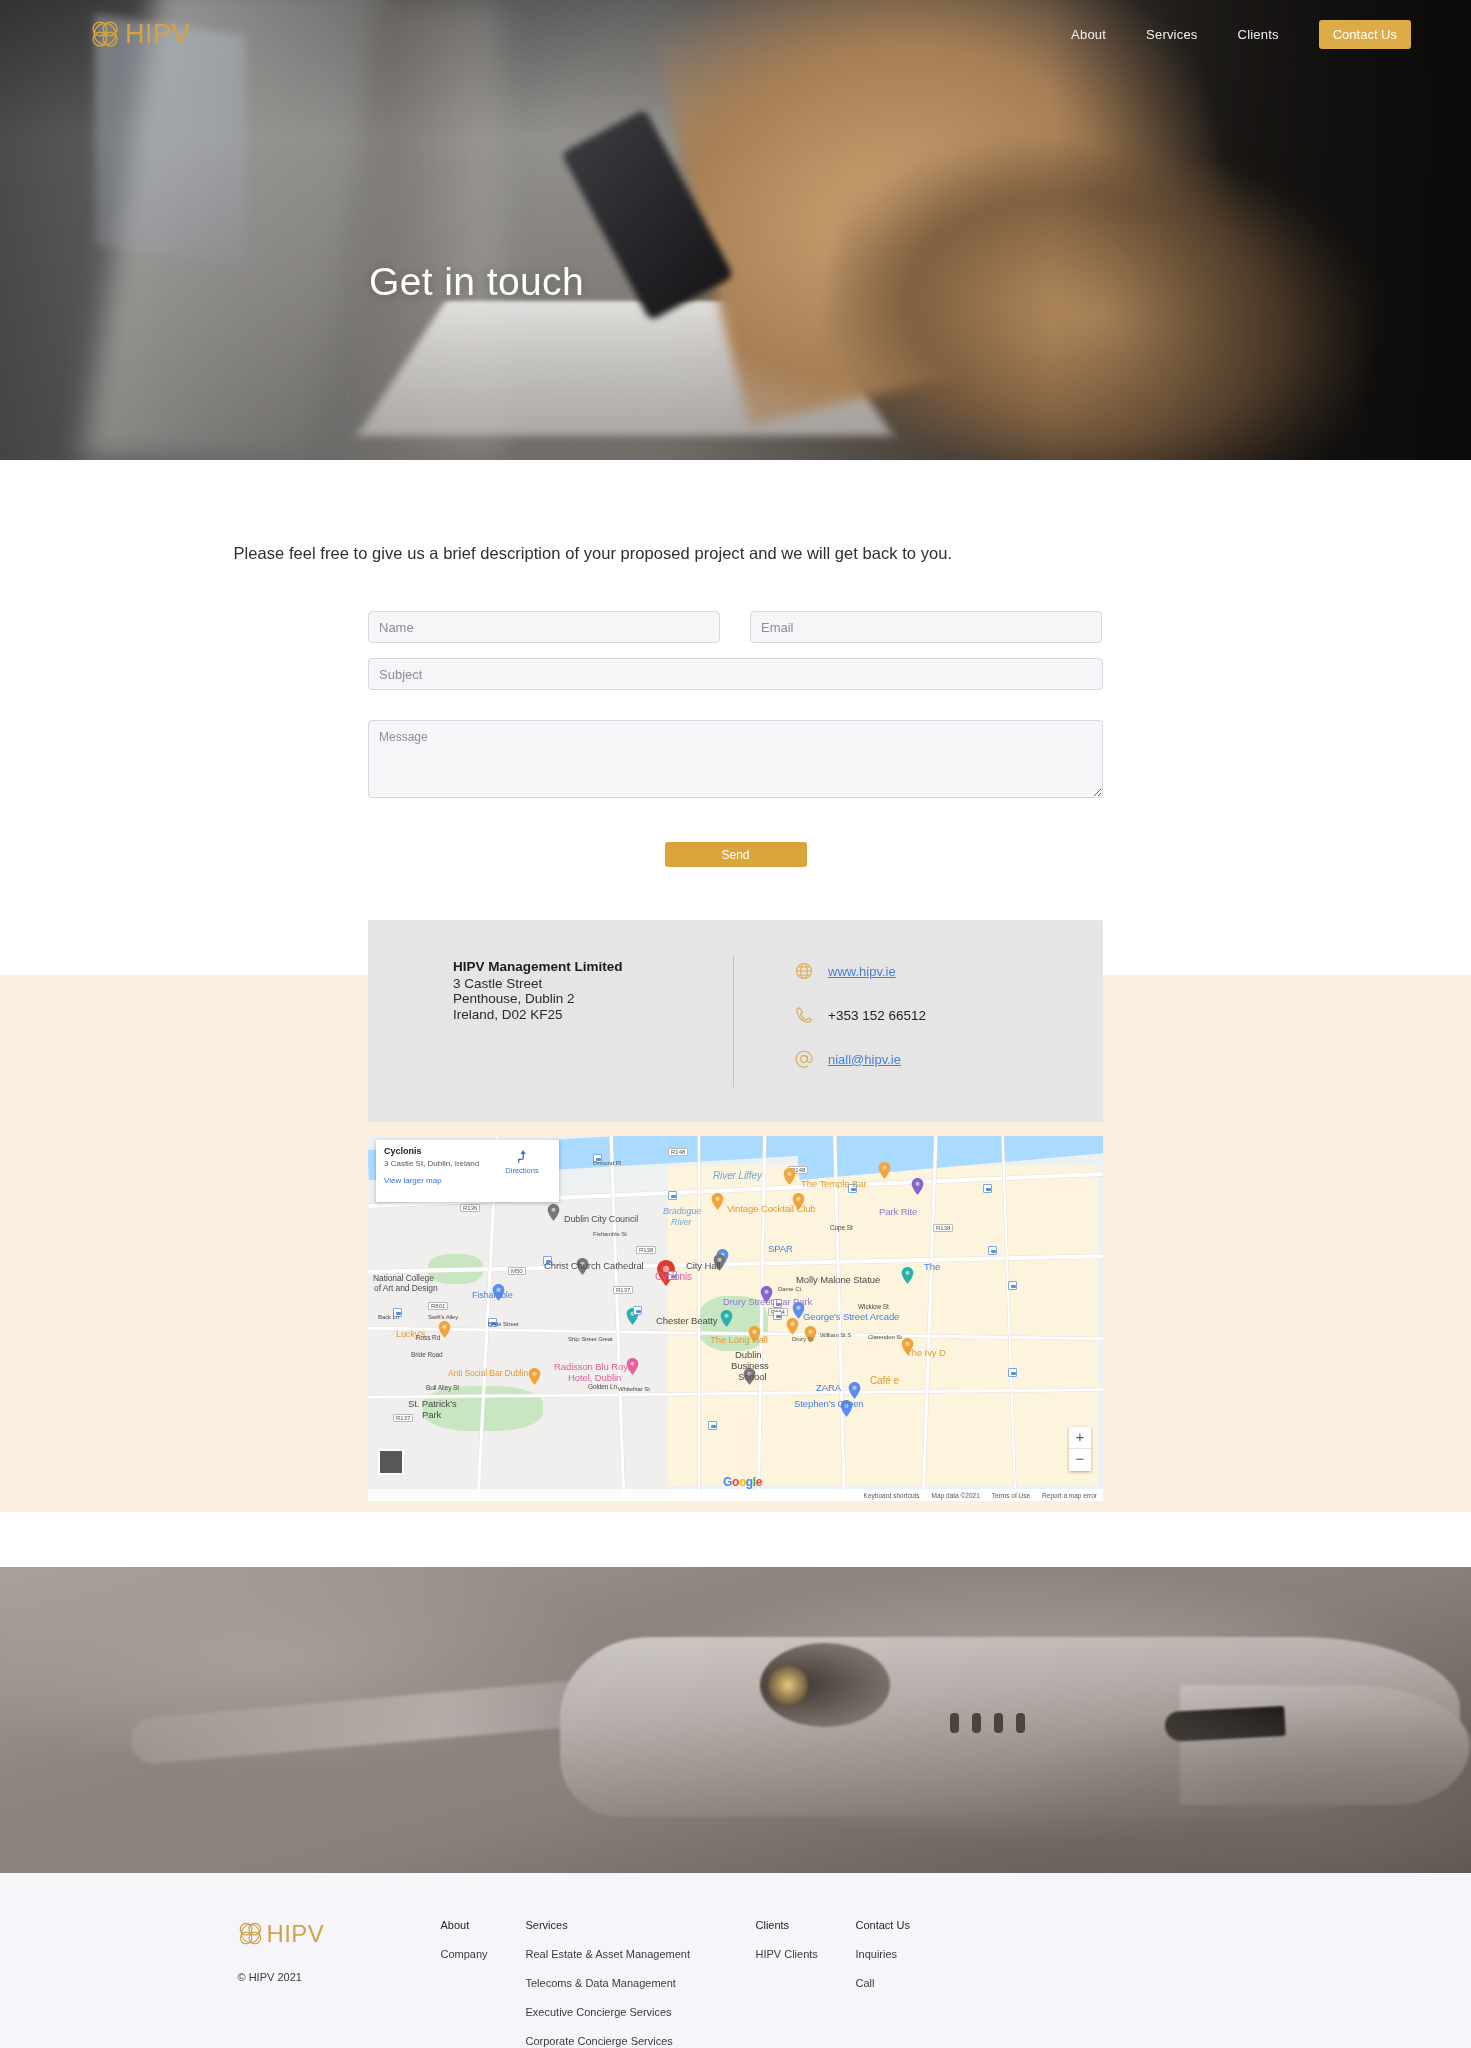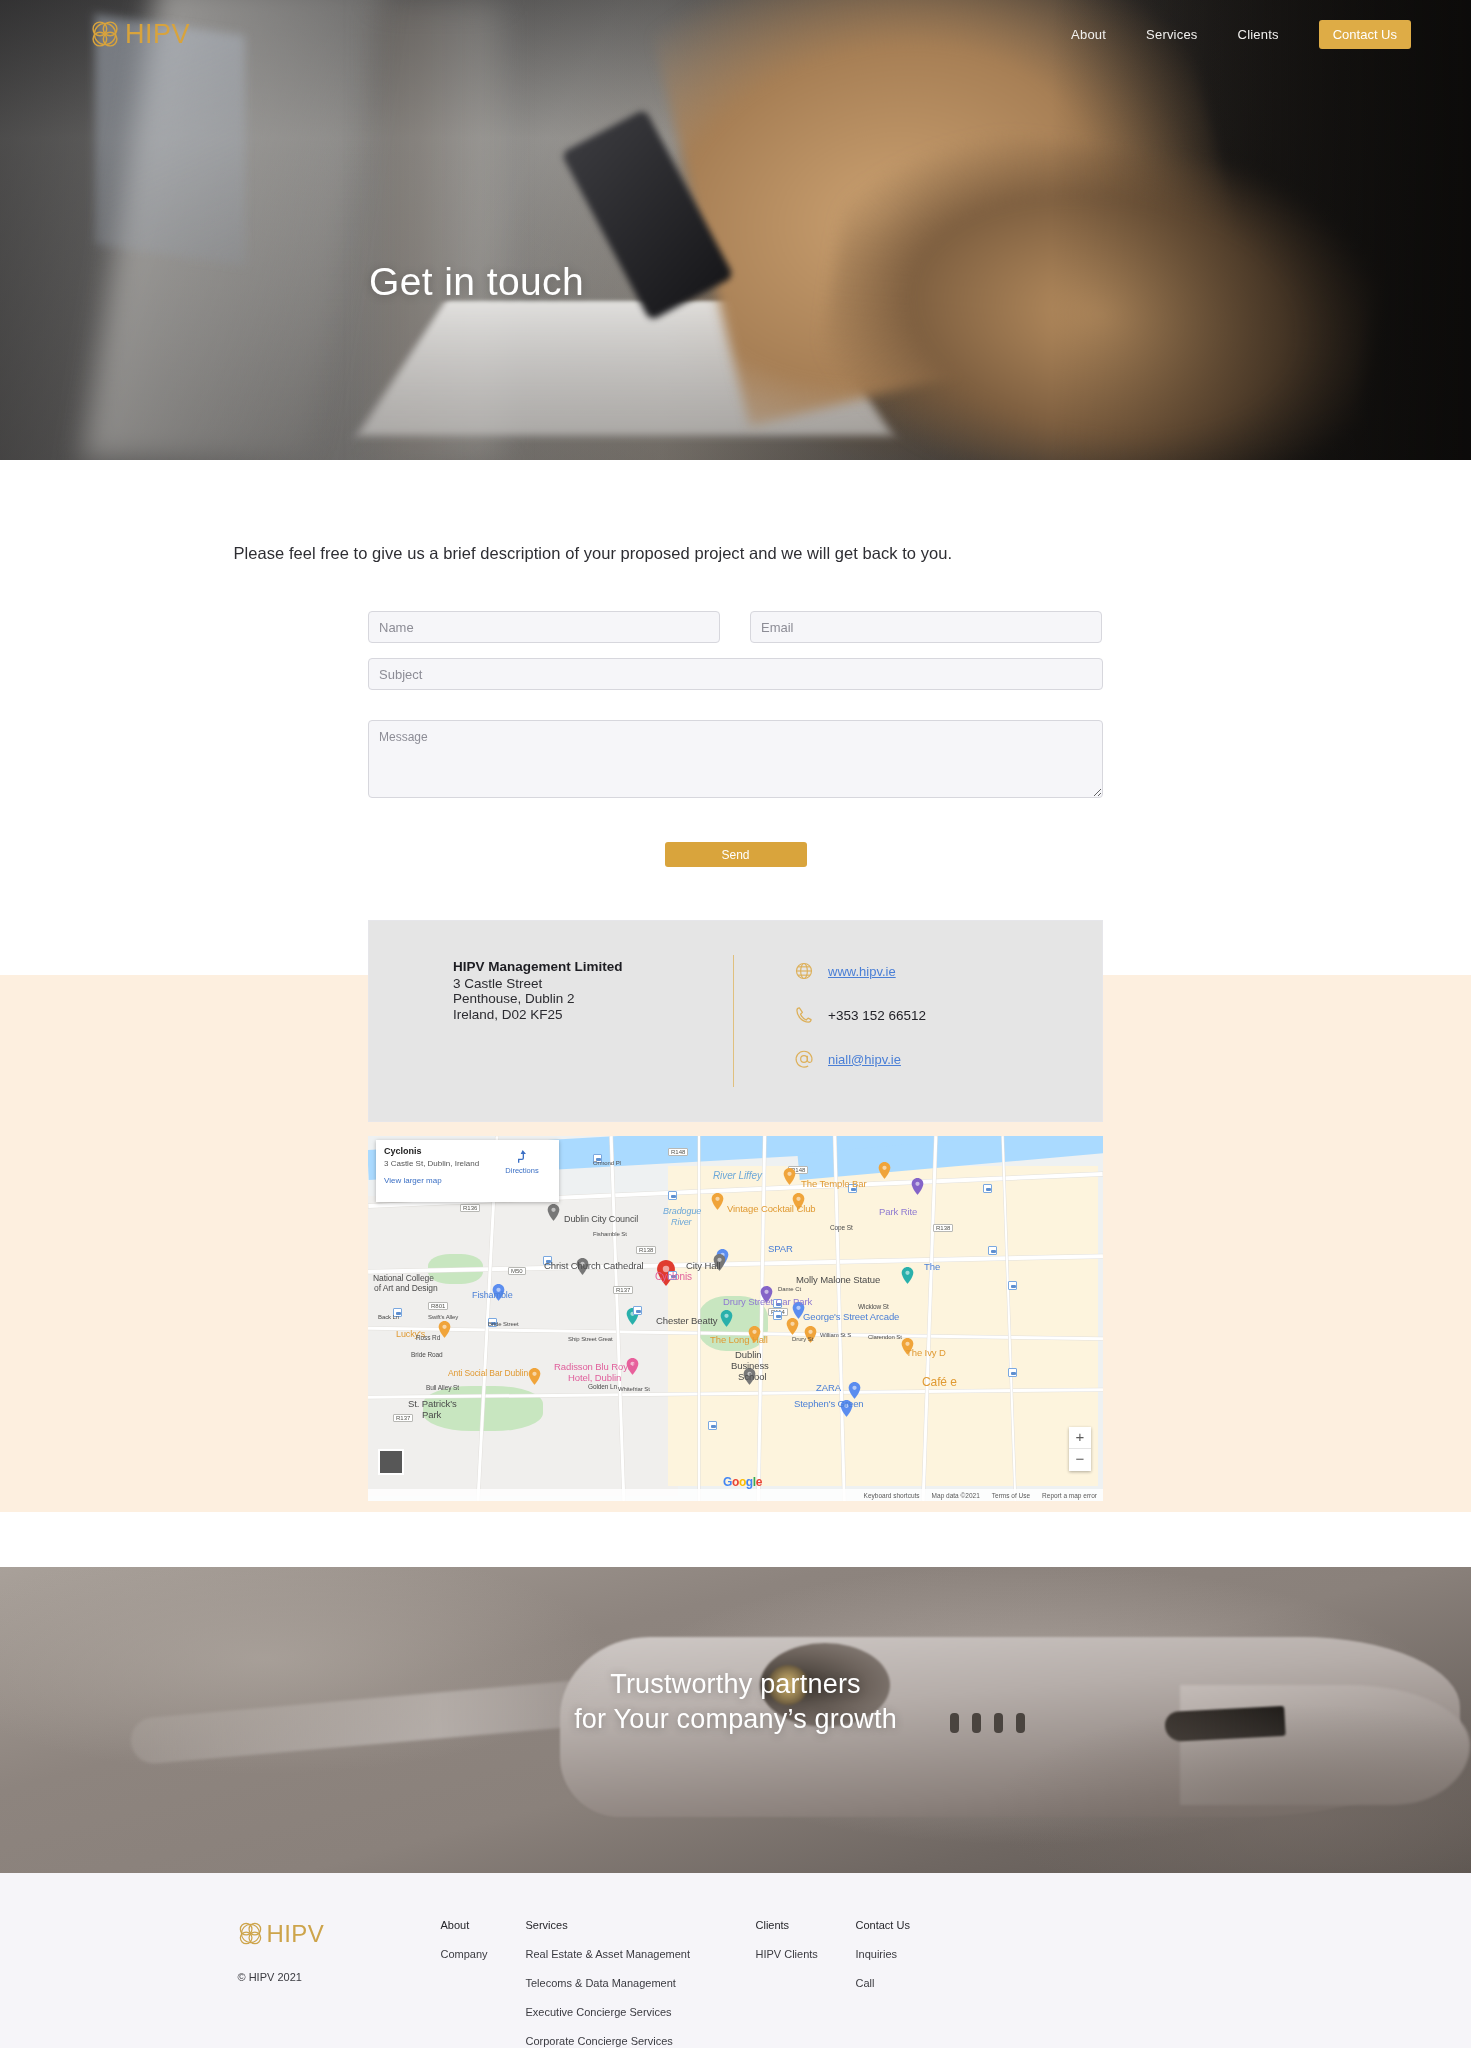--- a/index.html
+++ b/index.html
@@ -646,21 +646,21 @@
           <div class="mlabel mlabel-orange" style="left: 28px; top: 193px; font-size: 9px;">Lucky's</div>
           <div class="mlabel mlabel-dark" style="left: 48px; top: 198px; font-size: 6.5px;">Ross Rd</div>
           <div class="mlabel mlabel-dark" style="left: 43px; top: 215px; font-size: 6.5px;">Bride Road</div>
           <div class="mlabel mlabel-dark" style="left: 367px; top: 213px; font-size: 9.5px;">Dublin</div>
           <div class="mlabel mlabel-dark" style="left: 363px; top: 224px; font-size: 9.5px;">Business</div>
           <div class="mlabel mlabel-dark" style="left: 370px; top: 235px; font-size: 9.5px;">School</div>
           <div class="mlabel mlabel-pink" style="left: 186px; top: 225px; font-size: 9.5px;">Radisson Blu Royal</div>
           <div class="mlabel mlabel-pink" style="left: 200px; top: 236px; font-size: 9.5px;">Hotel, Dublin</div>
           <div class="mlabel mlabel-orange" style="left: 80px; top: 232px; font-size: 8.5px;">Anti Social Bar Dublin</div>
           <div class="mlabel mlabel-orange" style="left: 538px; top: 211px; font-size: 9.5px;">The Ivy D</div>
-          <div class="mlabel mlabel-orange" style="left: 554px; top: 239px; font-size: 12px;">Café e</div>
+          <div class="mlabel mlabel-orange" style="left: 502px; top: 239px; font-size: 10px;">Café e</div>
           <div class="mlabel mlabel-blue" style="left: 448px; top: 246px; font-size: 9.5px;">ZARA</div>
           <div class="mlabel mlabel-dark" style="left: 220px; top: 247px; font-size: 6.5px;">Golden Ln</div>
           <div class="mlabel mlabel-dark" style="left: 58px; top: 248px; font-size: 6.5px;">Bull Alley St</div>
           <div class="mlabel mlabel-blue" style="left: 426px; top: 262px; font-size: 9.5px;">Stephen's Green</div>
           <div class="mlabel mlabel-dark" style="left: 40px; top: 262px; font-size: 9.5px;">St. Patrick's</div>
           <div class="mlabel mlabel-dark" style="left: 54px; top: 273px; font-size: 9.5px;">Park</div>
           <div class="mlabel mlabel-dark" style="left: 490px; top: 167px; font-size: 6.5px;">Wicklow St</div>
           <div class="mlabel mlabel-dark" style="left: 410px; top: 150px; font-size: 6px;">Dame Ct</div>
           <div class="mlabel mlabel-dark" style="left: 424px; top: 200px; font-size: 6px;">Drury St</div>
           <div class="mlabel mlabel-dark" style="left: 452px; top: 196px; font-size: 6px;">William St S</div>
@@ -715,24 +715,20 @@
     <div class="plane-nose"></div>
     <div class="plane-engine"></div>
     <div class="plane-windows">
         <i></i>
         <i></i>
         <i></i>
         <i></i>
       </div>
     <div class="plane-cockpit"></div>
     <div class="plane-fog"></div>
-    <div class="plane-text">
-      <div>Trustworthy partners</div>
-      <div>for Your company’s growth</div>
-    </div>
   </section>
 
   <footer class="footer">
     <div class="footer-inner">
       <div class="f-brand">
         <div class="f-logo">
           <svg class="f-logo-mark" viewBox="0 0 40 40">
             <g fill="none" stroke="#cda44b" stroke-width="1.7">
               <circle cx="14" cy="14" r="8"></circle>
                 <circle cx="26" cy="14" r="8"></circle>

